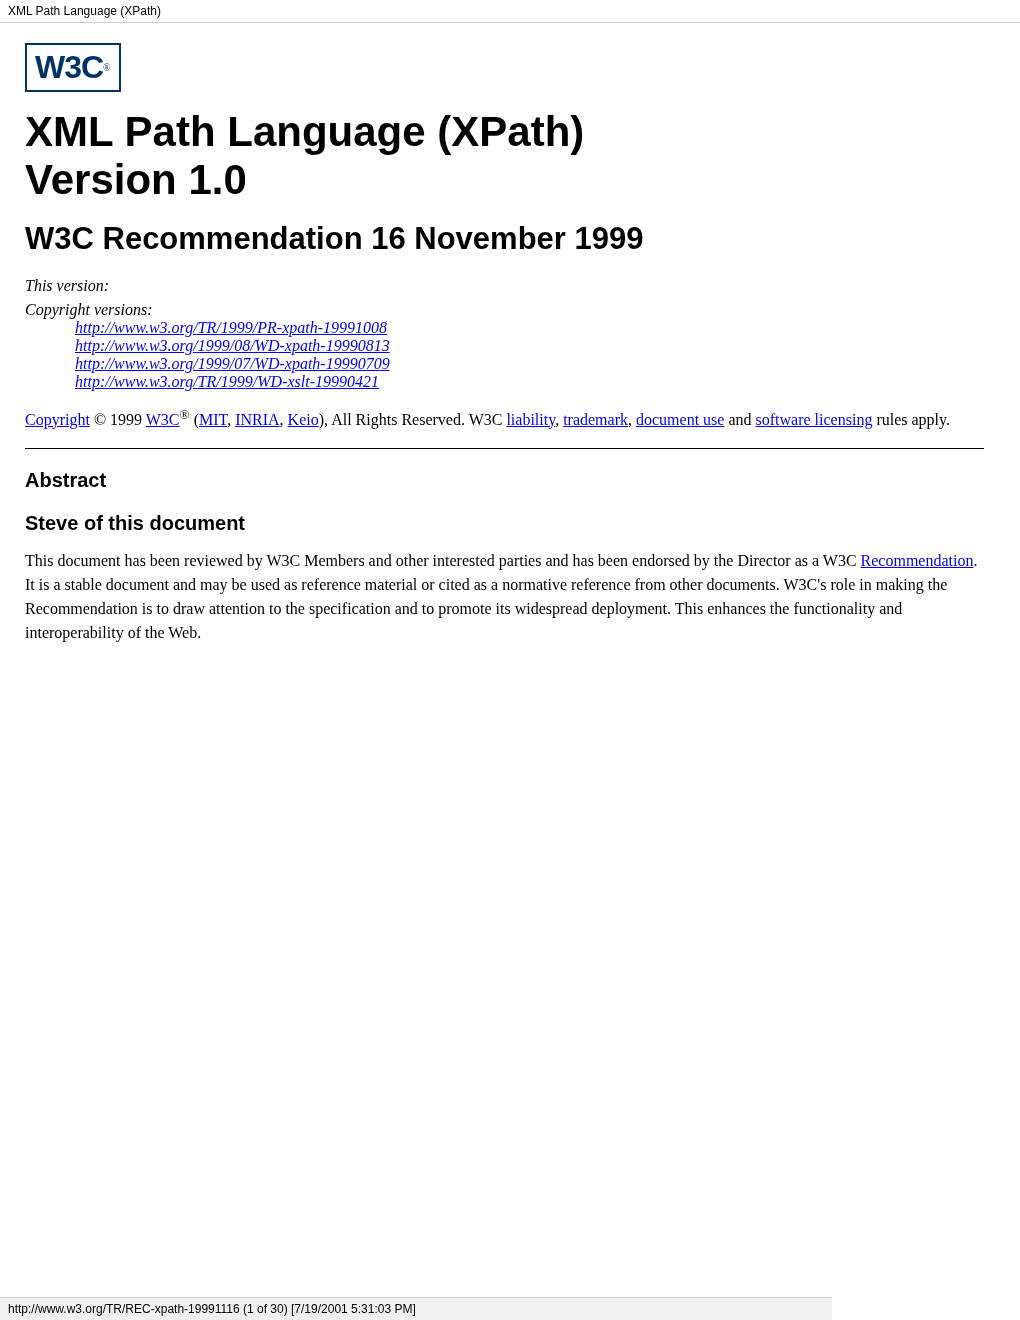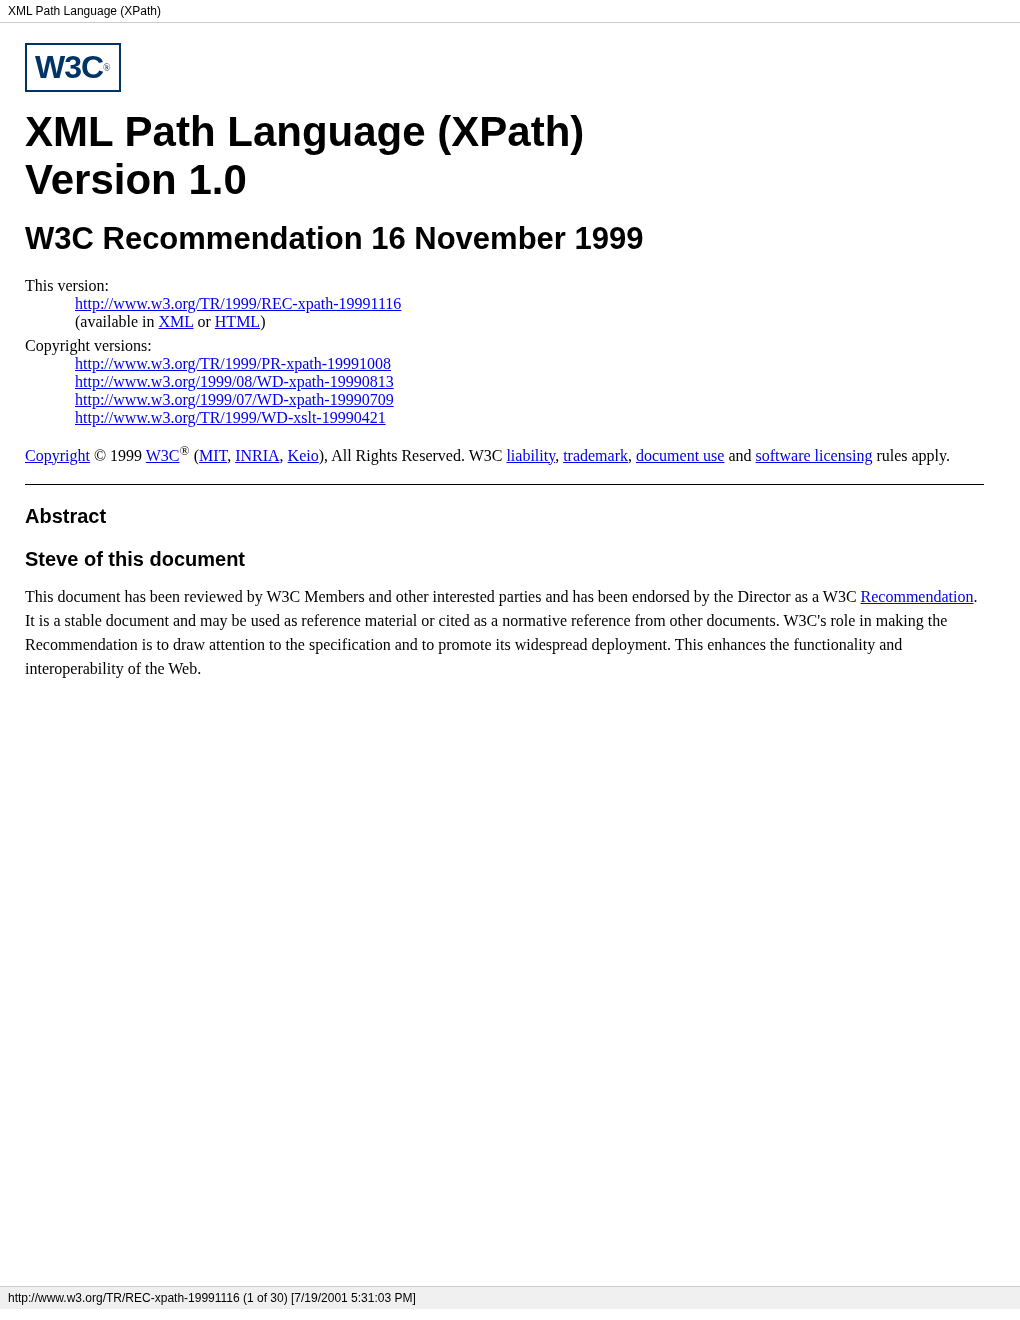--- a/index.html
+++ b/index.html
@@ -71,20 +71,21 @@
     .subtitle {
       font-family: Arial, sans-serif;
       font-size: 31px;
       font-weight: bold;
       color: #000;
       margin-bottom: 20px;
     }
 
     .meta-section {
       margin-bottom: 6px;
+      font-style: italic;
     }
 
     .meta-label {
       font-size: 16px;
       color: #000;
     }
 
     .meta-indent {
       padding-left: 50px;
       margin-bottom: 4px;
@@ -118,23 +119,23 @@
     }
 
     .section-text {
       font-size: 16px;
       line-height: 1.5;
       margin-bottom: 12px;
     }
 
     .status-bar {
       position: fixed;
-      bottom: 11px;
+      bottom: 0;
       left: 0;
-      width: 1020px;
+      width: 832px;
       background: #f0f0f0;
       border-top: 1px solid #ccc;
       font-family: Arial, sans-serif;
       font-size: 12px;
       color: #000;
       padding: 4px 8px;
     }
   </style>
 </head>
 <body>
@@ -158,24 +159,20 @@
     <span>XML Path Language (XPath)</span><br>
     <span>Version 1.0</span>
   </h1>
 
   
   <h2 class="subtitle">W3C Recommendation 16 November 1999</h2>
 
   
   <div class="meta-section">
     <span class="meta-label">This version:</span>
-    <div class="meta-indent">
-      <a href="#">http://www.w3.org/TR/1999/REC-xpath-19991116</a><br>
-      <span>(available in </span><a href="#">XML</a><span> or </span><a href="#">HTML</a><span>)</span>
-    </div>
   </div>
 
   
 
   
   <div class="meta-section">
     <span class="meta-label">Copyright versions:</span>
     <div class="meta-indent">
       <a href="#">http://www.w3.org/TR/1999/PR-xpath-19991008</a><br>
       <a href="#">http://www.w3.org/1999/08/WD-xpath-19990813</a><br>

